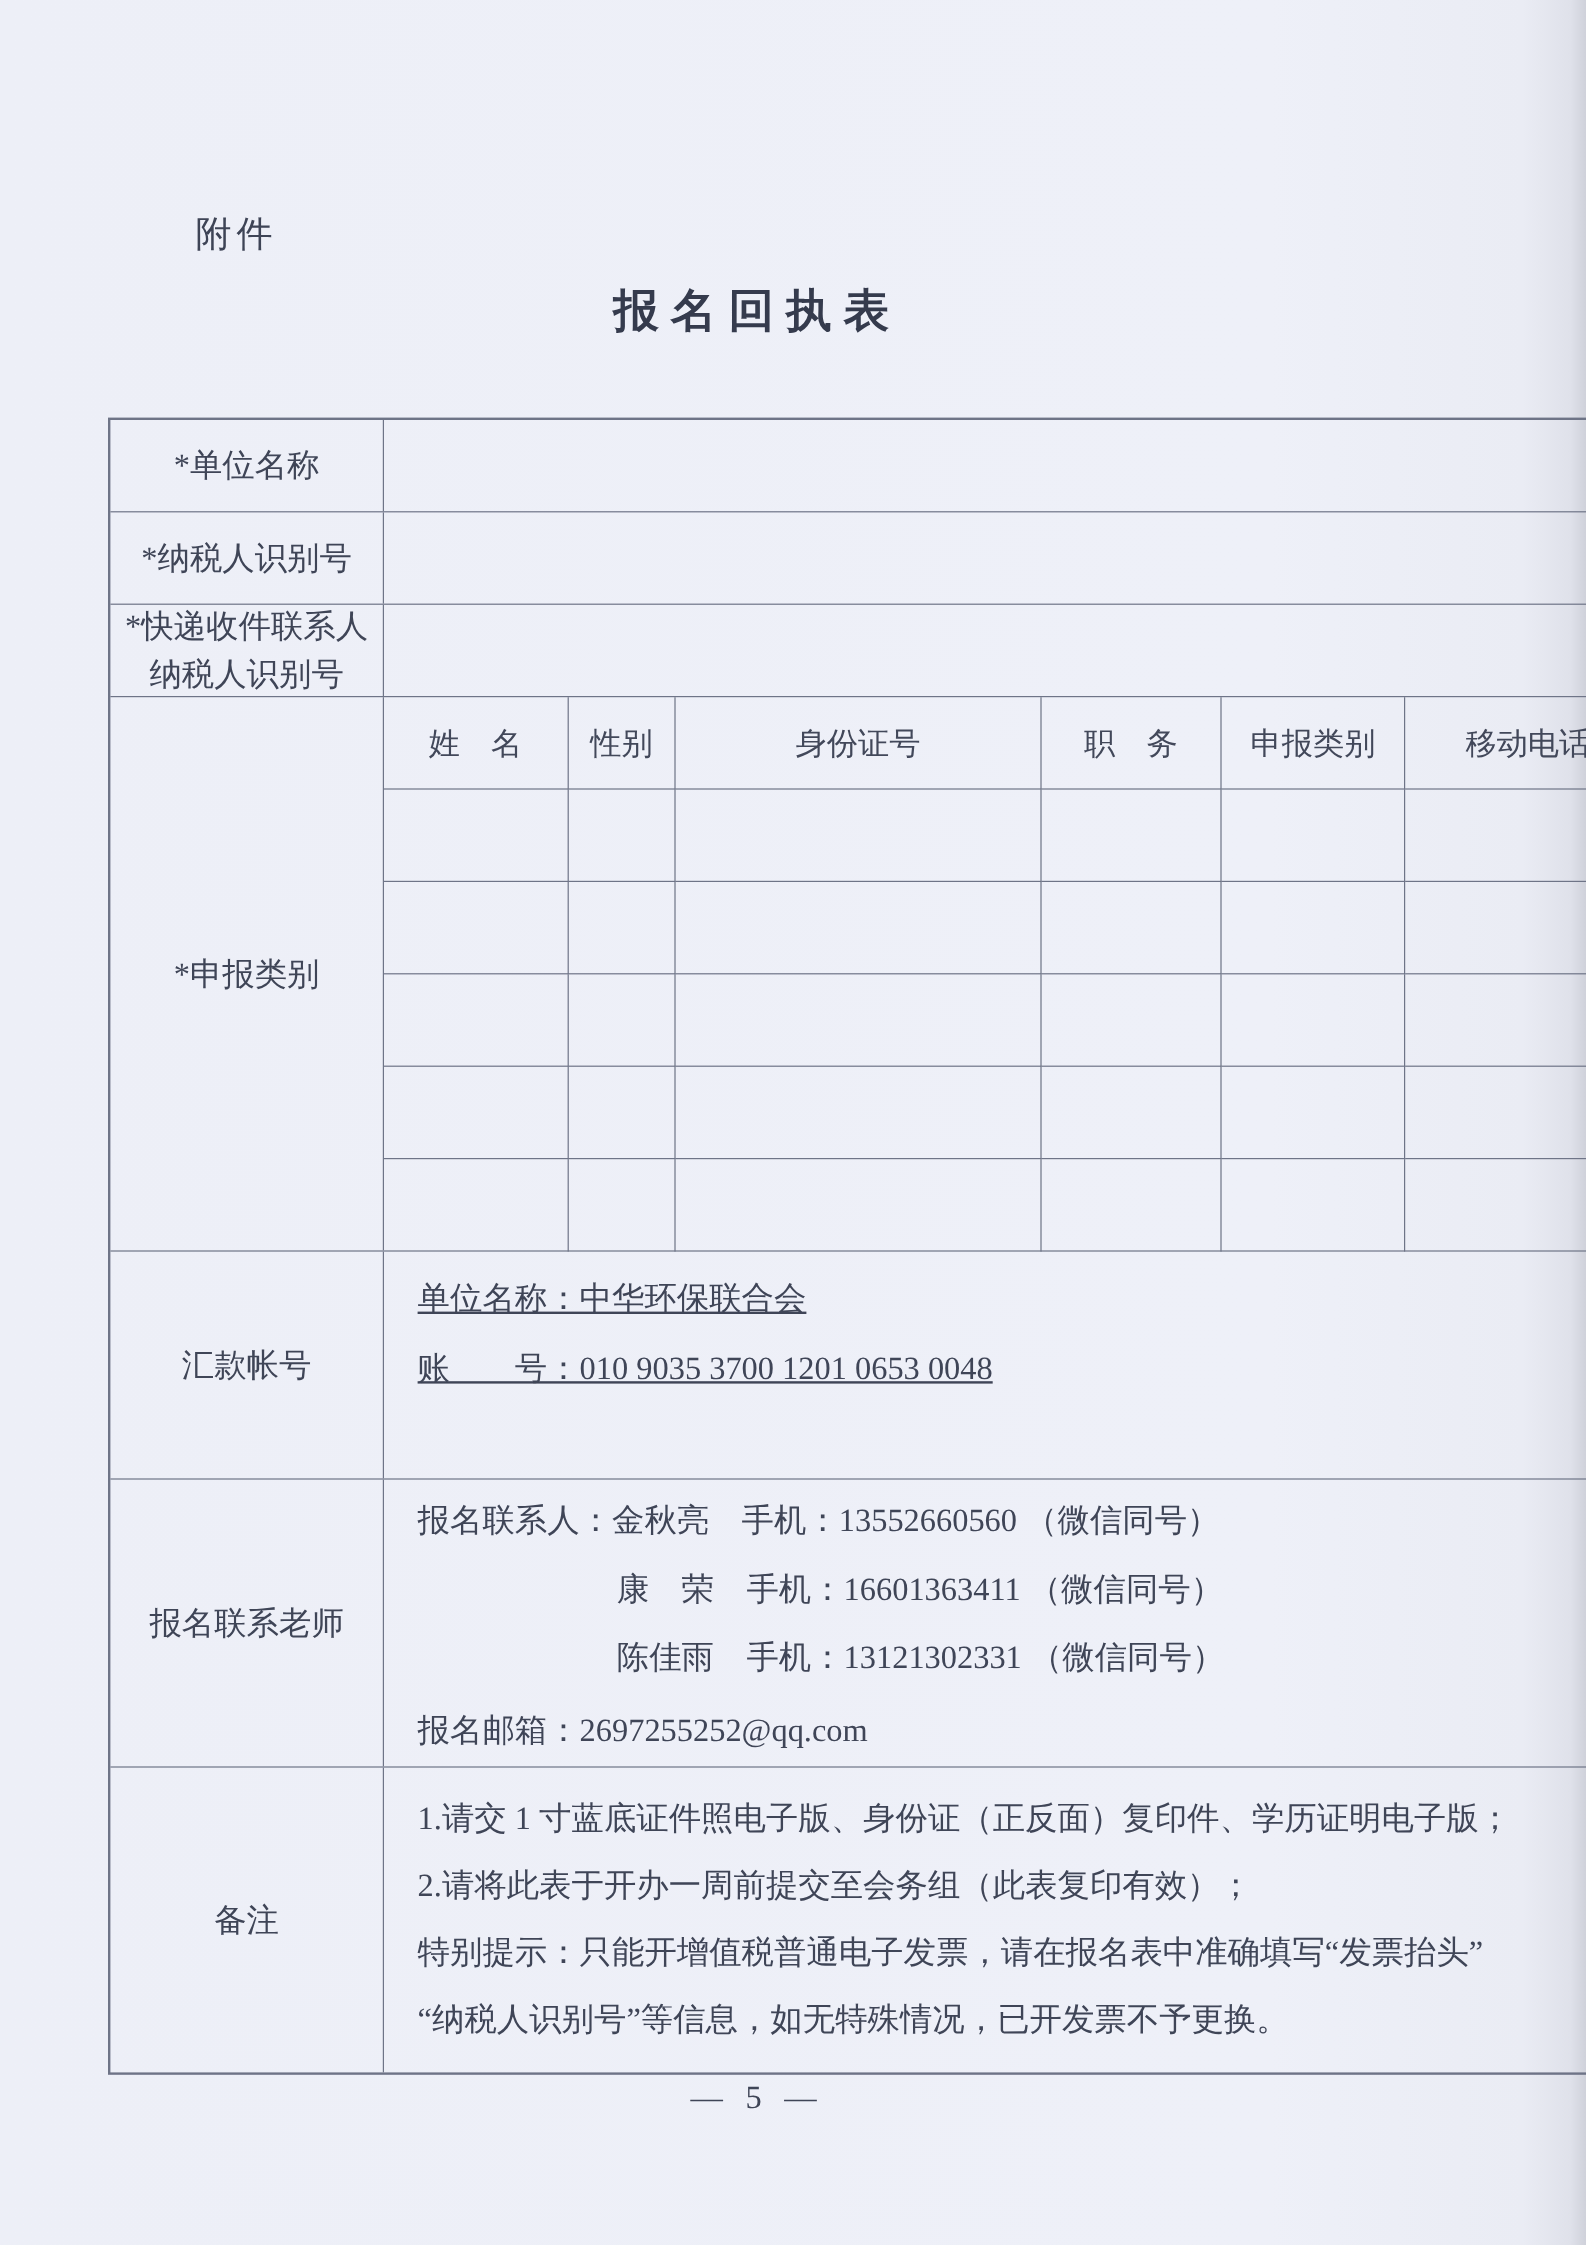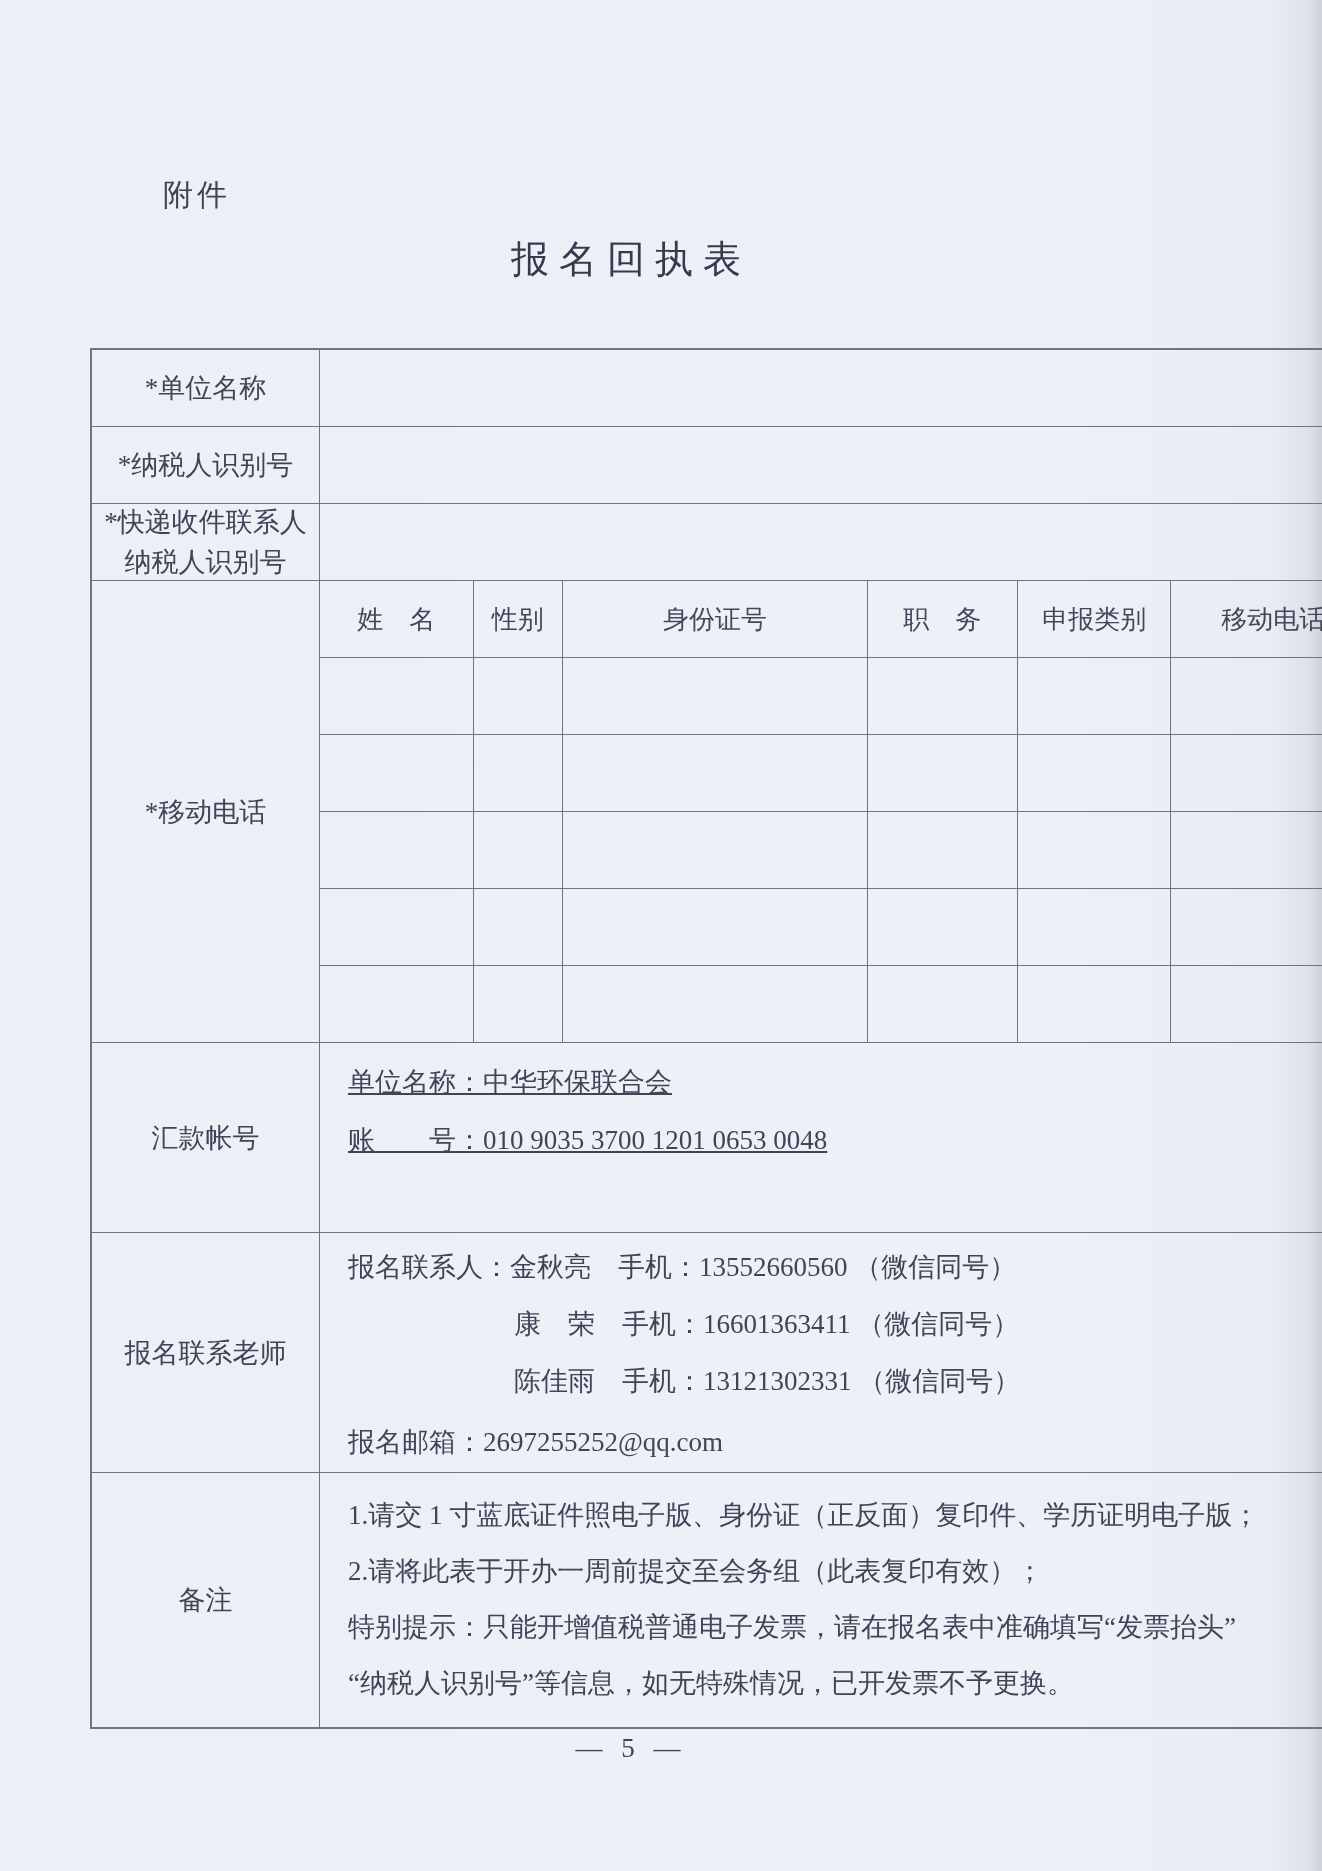--- a/index.html
+++ b/index.html
@@ -19,21 +19,21 @@
     position: absolute;
     left: 163px; top: 175px;
     font-size: 30px;
     letter-spacing: 4px;
   }
   .doc-title {
     position: absolute;
     left: 0; right: 60px; top: 234px;
     text-align: center;
     font-size: 38px;
-    font-weight: 400;
+    font-weight: 700;
     letter-spacing: 10px;
     color: #353b4d;
     font-family: "Liberation Sans", "DejaVu Sans", sans-serif;
   }
   .form-table {
     position: absolute;
     left: 90px; top: 312px;
     width: 1287px;
     border: 2px solid #6e7487;
     background: transparent;
@@ -118,21 +118,21 @@
 
     <div class="frow h77">
       <div class="label-cell">
         <span>*快递收件联系人</span>
         <span>纳税人识别号</span>
       </div>
       <div class="content-cell"></div>
     </div>
 
     <div class="frow h462">
-      <div class="label-cell">*移动电话</div>
+      <div class="label-cell">*申报类别</div>
       <div class="content-cell">
         <div class="tgrid">
           <div>姓　名</div>
           <div>性别</div>
           <div>身份证号</div>
           <div>职　务</div>
           <div>申报类别</div>
           <div>移动电话</div>
 
           <div></div>

